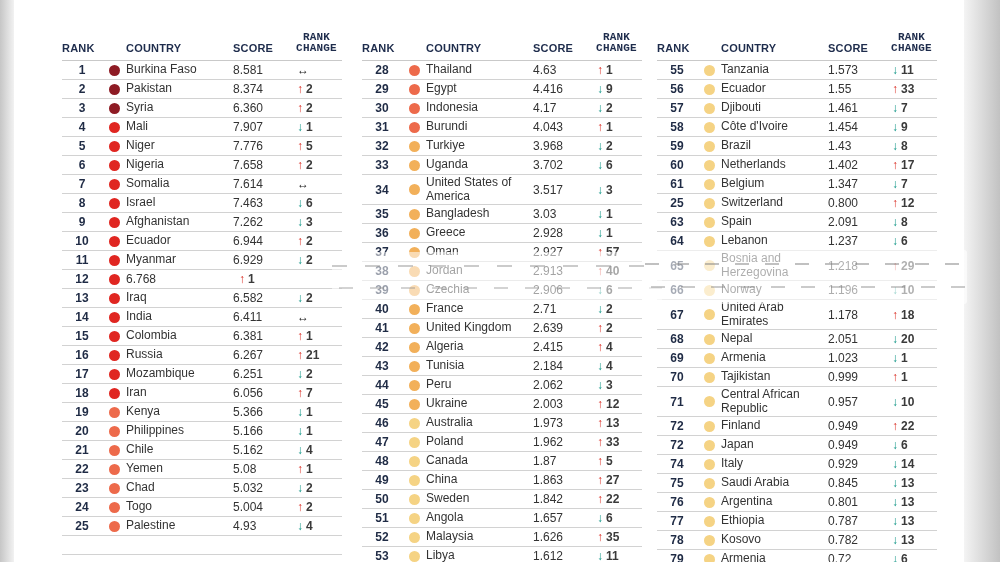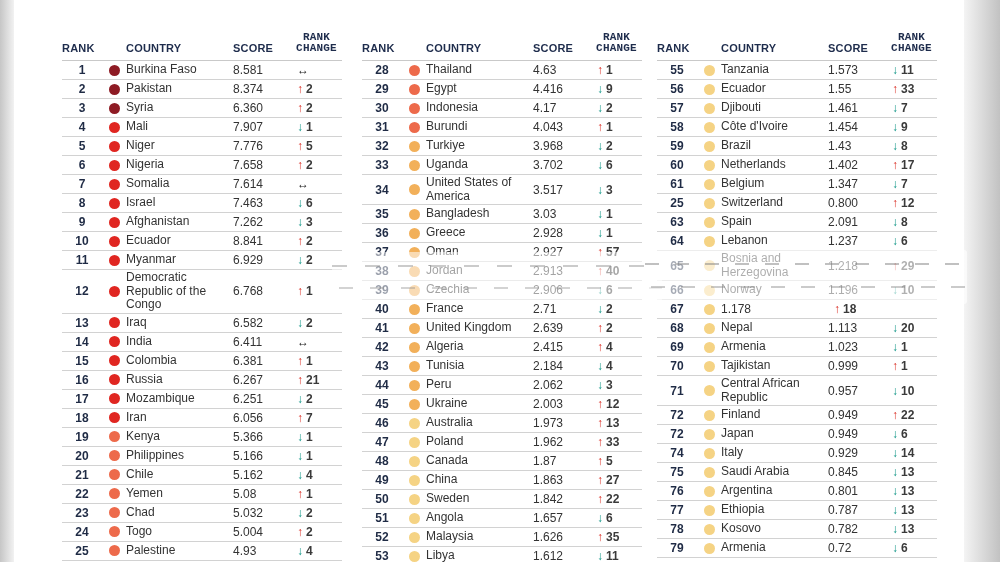--- a/index.html
+++ b/index.html
@@ -168,42 +168,41 @@
     <span class="change">
       <span class="arrow down">↓</span>
       <span class="delta">3</span>
     </span>
   </div>
 
   <div class="row">
     <span class="rank">10</span>
     <span class="dot" style="background: rgb(224, 38, 33);"></span>
     <span class="country">Ecuador</span>
-    <span class="score">8.841</span>
+    <span class="score">6.944</span>
     <span class="change">
       <span class="arrow up">↑</span>
       <span class="delta">2</span>
     </span>
   </div>
 
   <div class="row">
     <span class="rank">11</span>
     <span class="dot" style="background: rgb(224, 38, 33);"></span>
     <span class="country">Myanmar</span>
     <span class="score">6.929</span>
     <span class="change">
       <span class="arrow down">↓</span>
       <span class="delta">2</span>
     </span>
   </div>
 
   <div class="row">
     <span class="rank">12</span>
     <span class="dot" style="background: rgb(224, 38, 33);"></span>
-    <span class="country">Democratic Republic of the Congo</span>
     <span class="score">6.768</span>
     <span class="change">
       <span class="arrow up">↑</span>
       <span class="delta">1</span>
     </span>
   </div>
 
   <div class="row">
     <span class="rank">13</span>
     <span class="dot" style="background: rgb(224, 38, 33);"></span>
@@ -793,32 +792,33 @@
     <span class="score">1.196</span>
     <span class="change">
       <span class="arrow down">↓</span>
       <span class="delta">10</span>
     </span>
   </div>
 
   <div class="row">
     <span class="rank">67</span>
     <span class="dot" style="background: rgb(245, 211, 132);"></span>
+    <span class="country">United Arab Emirates</span>
     <span class="score">1.178</span>
     <span class="change">
       <span class="arrow up">↑</span>
       <span class="delta">18</span>
     </span>
   </div>
 
   <div class="row">
     <span class="rank">68</span>
     <span class="dot" style="background: rgb(245, 211, 132);"></span>
     <span class="country">Nepal</span>
-    <span class="score">1.113</span>
+    <span class="score">2.051</span>
     <span class="change">
       <span class="arrow down">↓</span>
       <span class="delta">20</span>
     </span>
   </div>
 
   <div class="row">
     <span class="rank">69</span>
     <span class="dot" style="background: rgb(245, 211, 132);"></span>
     <span class="country">Armenia</span>

